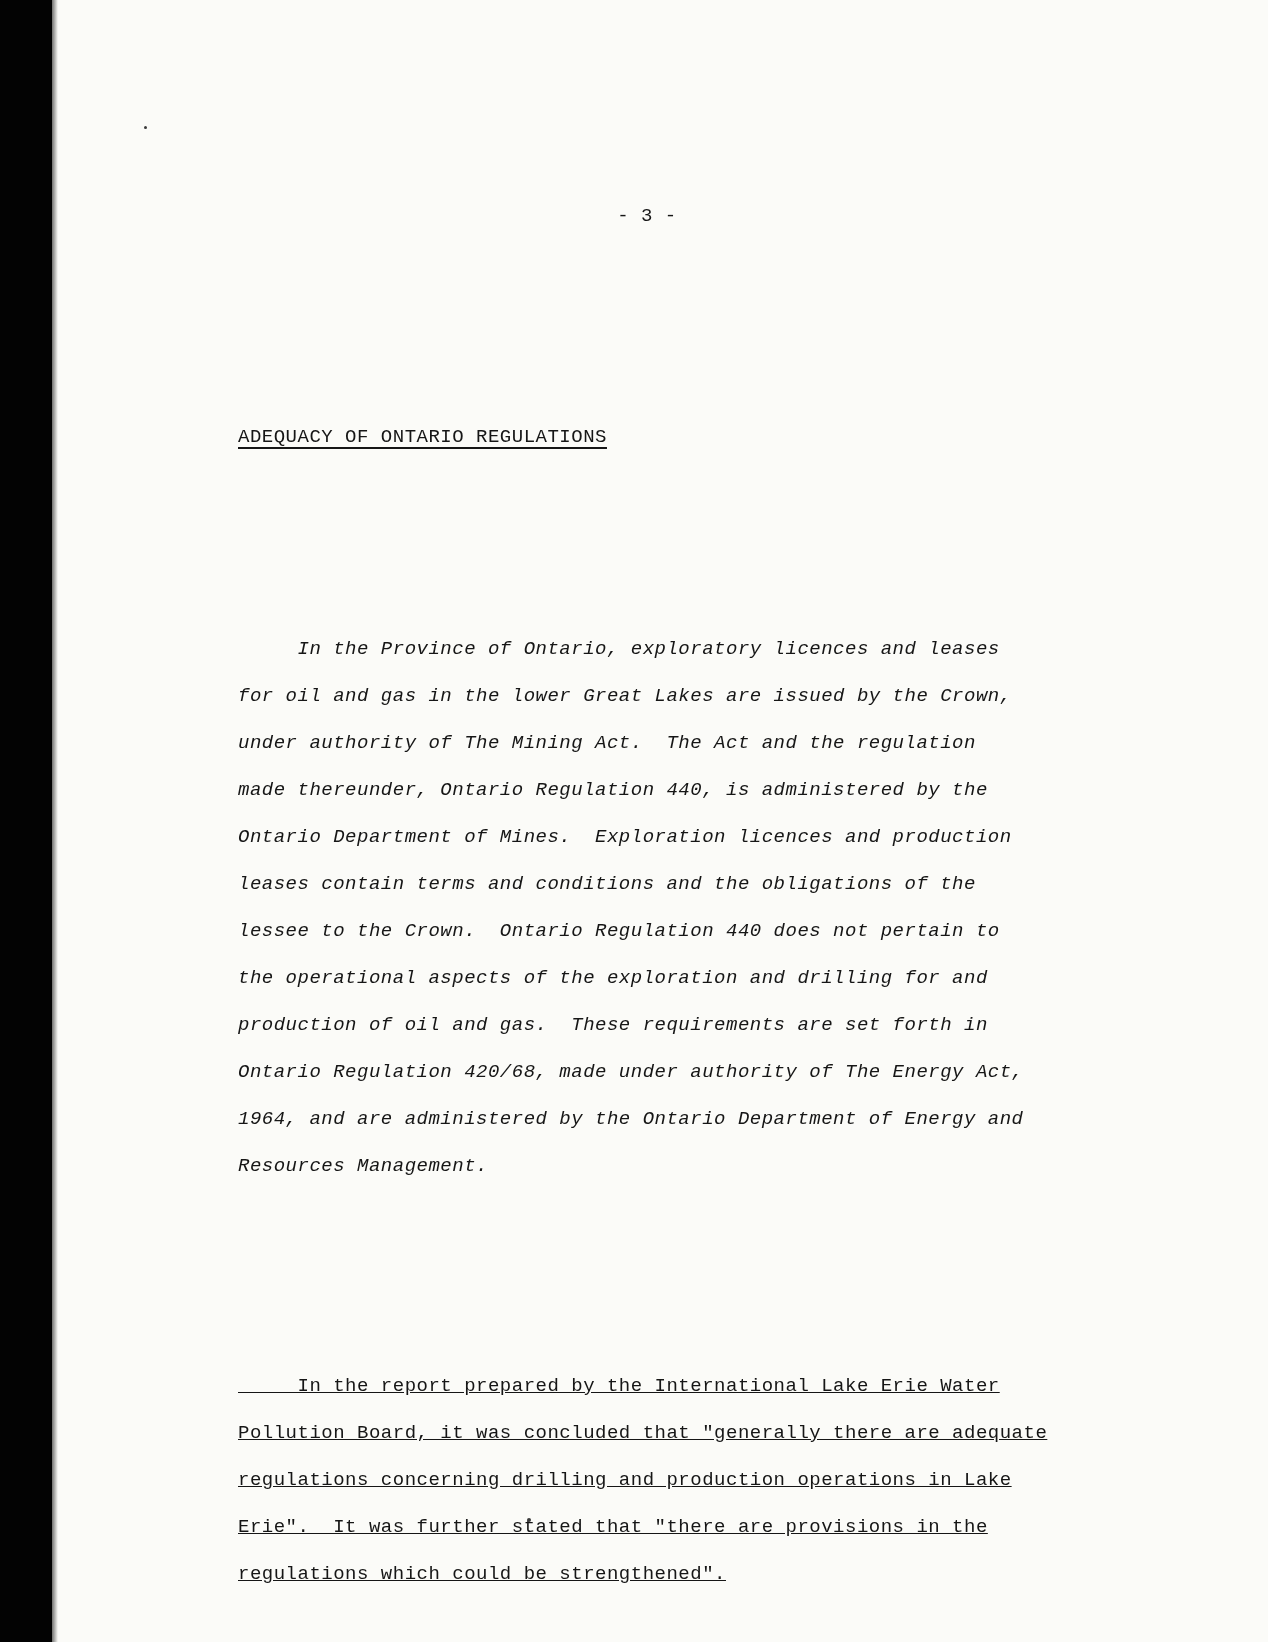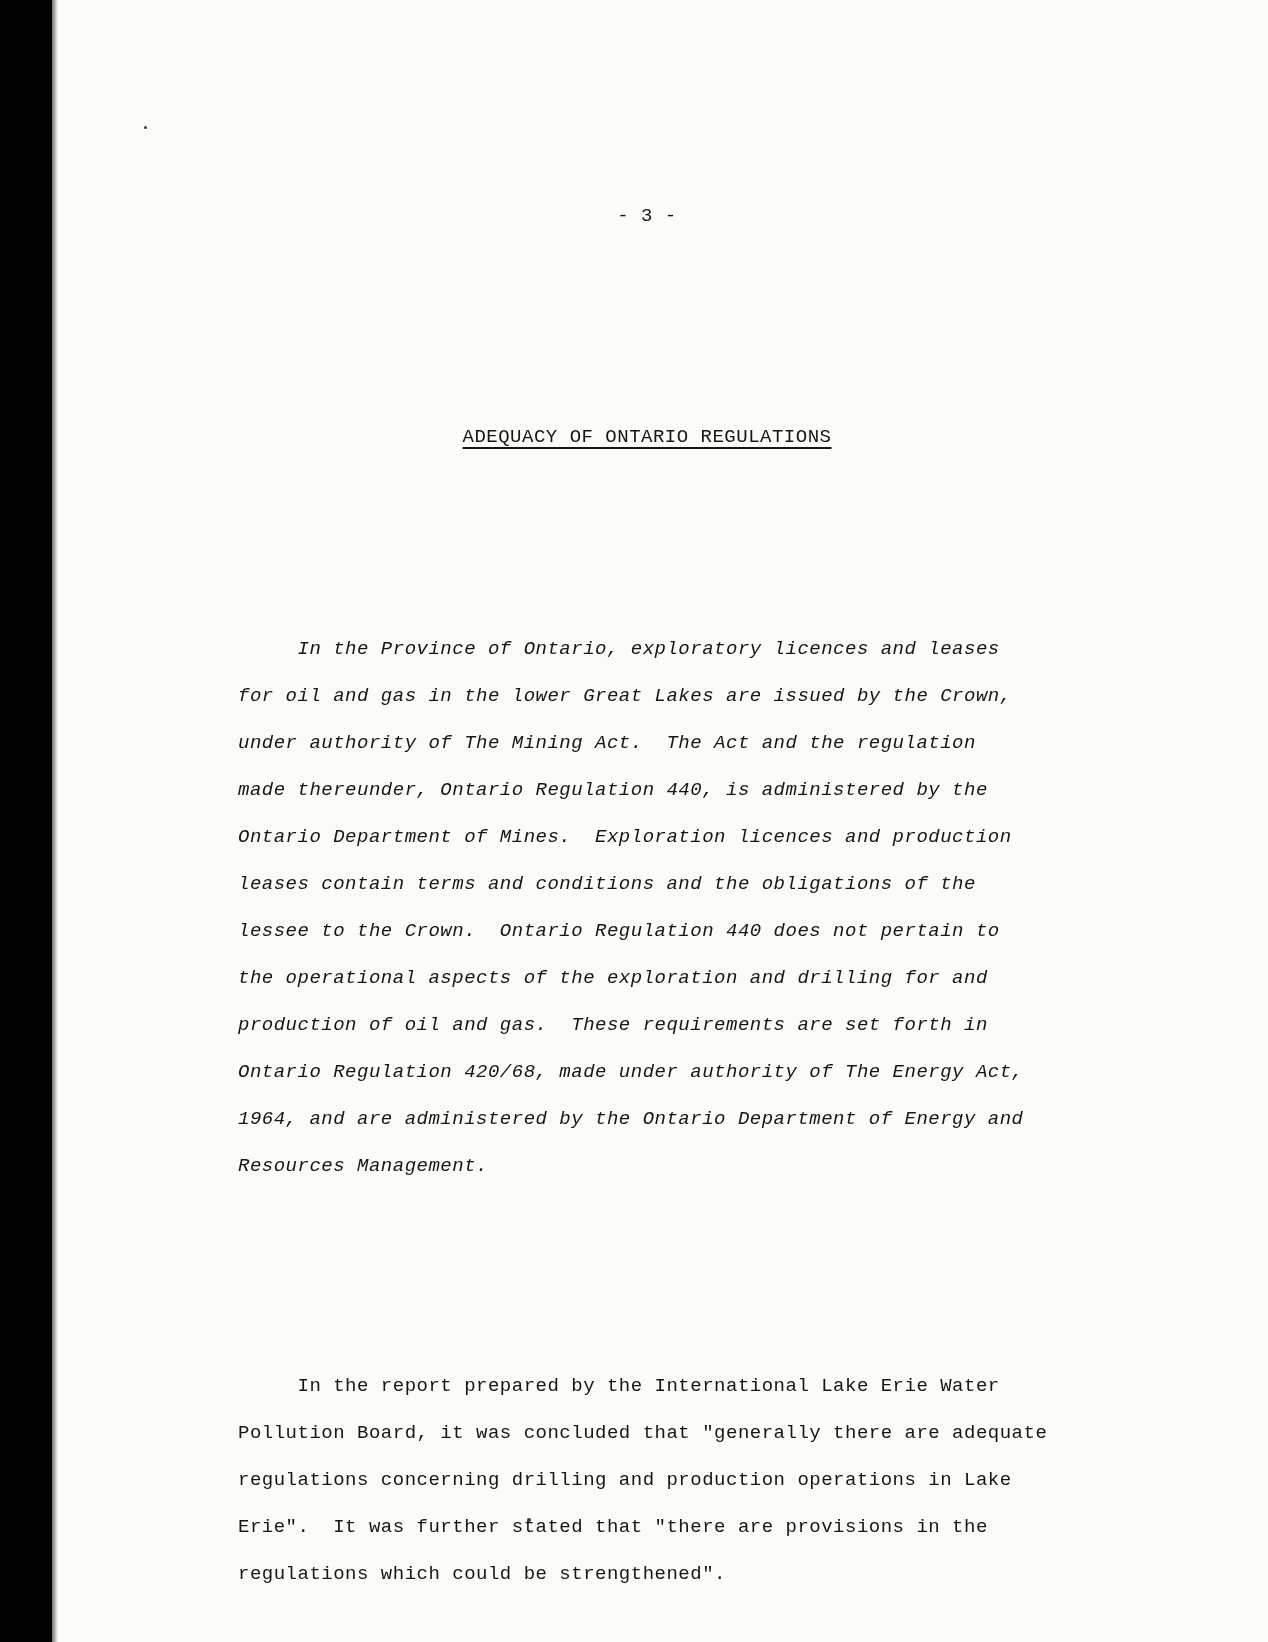--- a/index.html
+++ b/index.html
@@ -41,34 +41,33 @@
     font-size: 19px;
     line-height: 47px;
     letter-spacing: 0.5px;
     white-space: pre;
   }
   .page-number {
     text-align: center;
   }
   .doc-title {
     margin-top: 33px;
-    text-align: center;
   }
   .doc-title span,
   .section-heading span,
   .section-subheading span {
     text-decoration: underline;
     text-underline-offset: 5px;
     text-decoration-thickness: 1.5px;
   }
   .para {
     white-space: pre;
   }
   .para-1 { margin-top: 24px; font-style: italic; }
-  .para-2 { margin-top: 32px; }
+  .para-2 { margin-top: 32px; text-decoration: underline; }
   .speck {
     position: absolute;
     background: #3a3a3a;
     border-radius: 50%;
   }
   .speck-1 { left: 527px; top: 1518px; width: 4px; height: 4px; }
   .speck-2 { left: 144px; top: 126px;  width: 3px; height: 3px; }
 </style>
 </head>
 <body>

